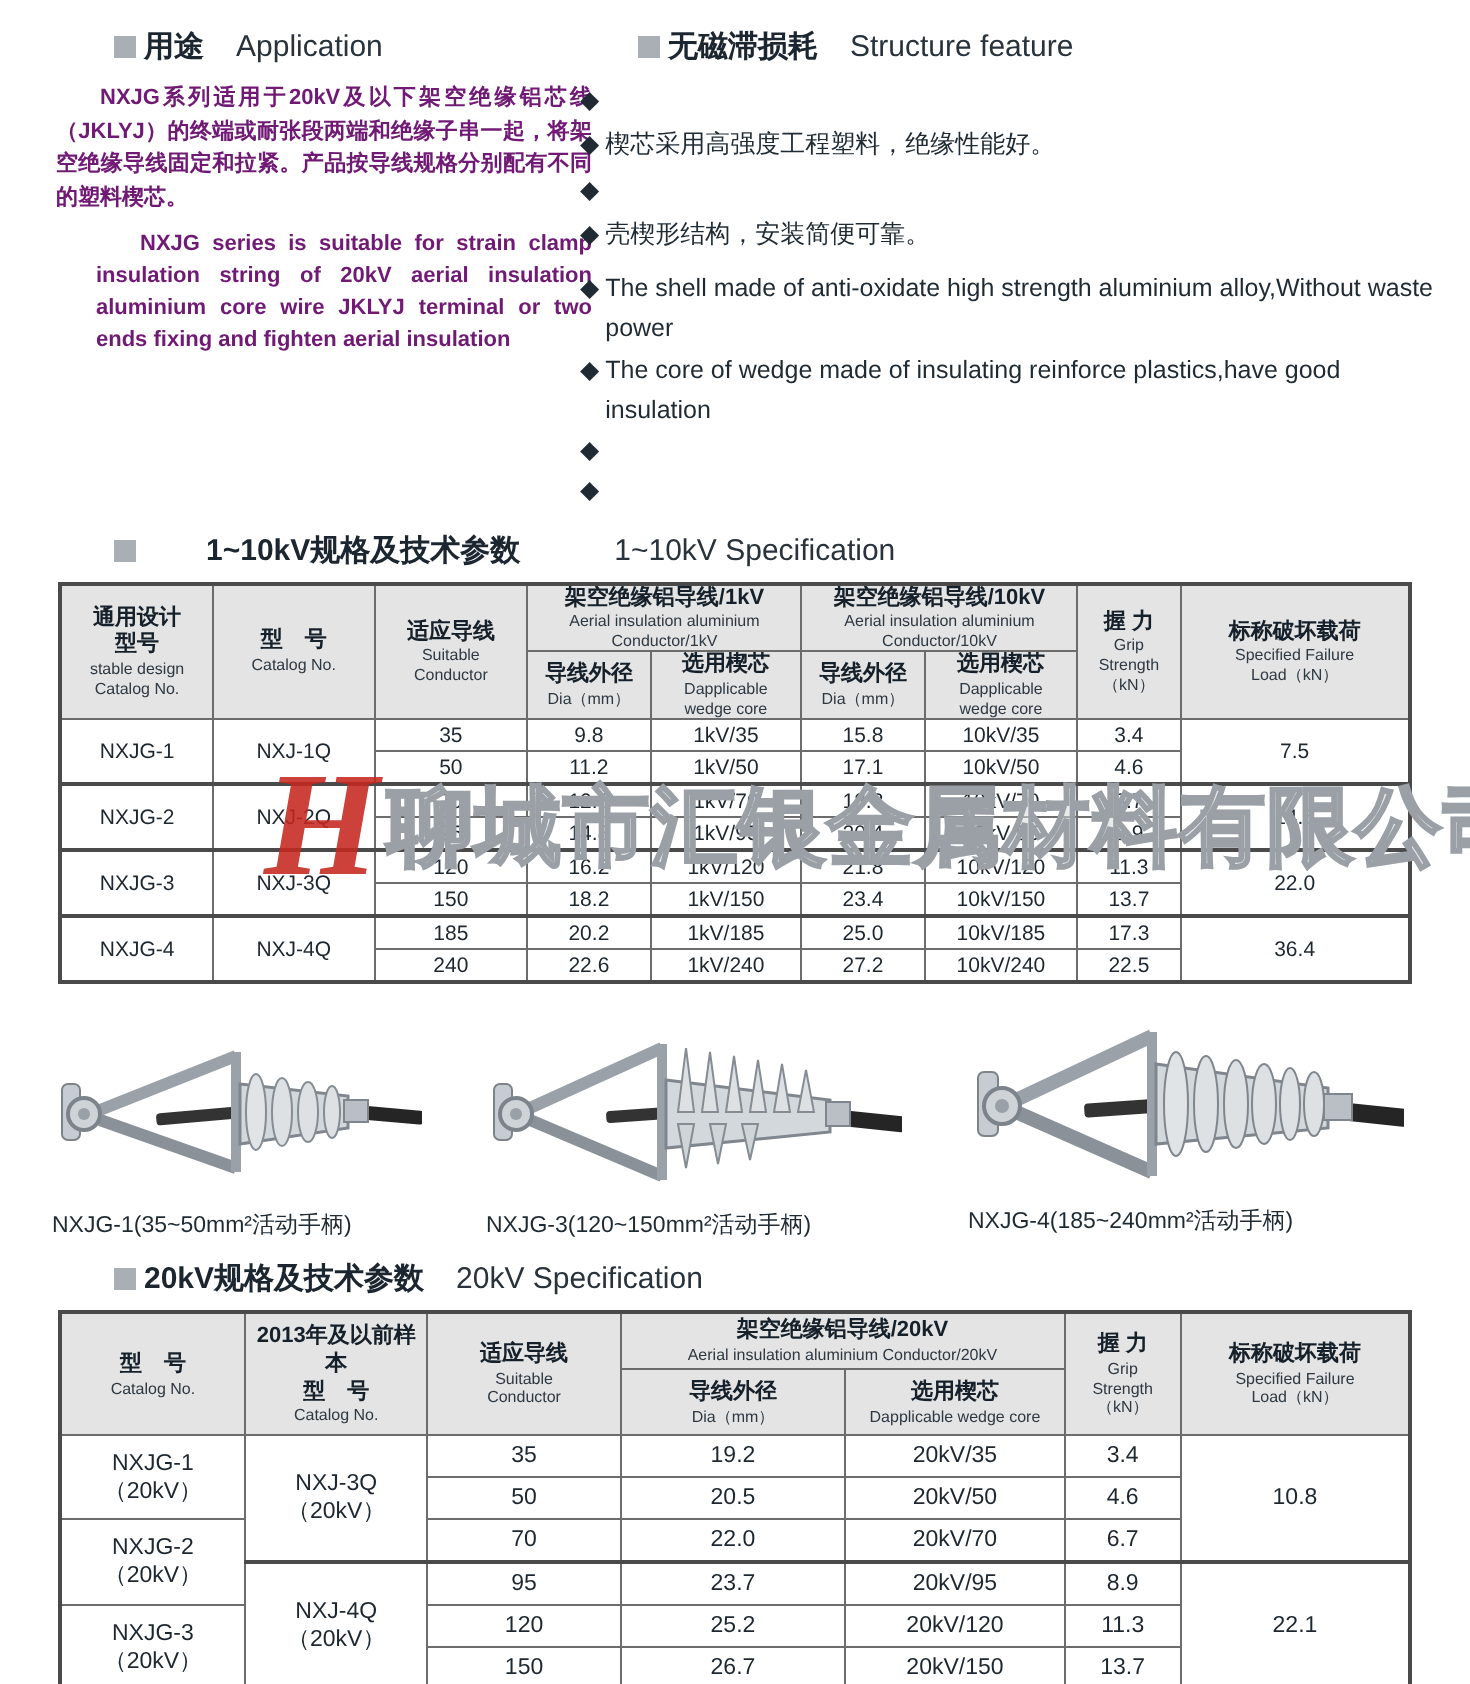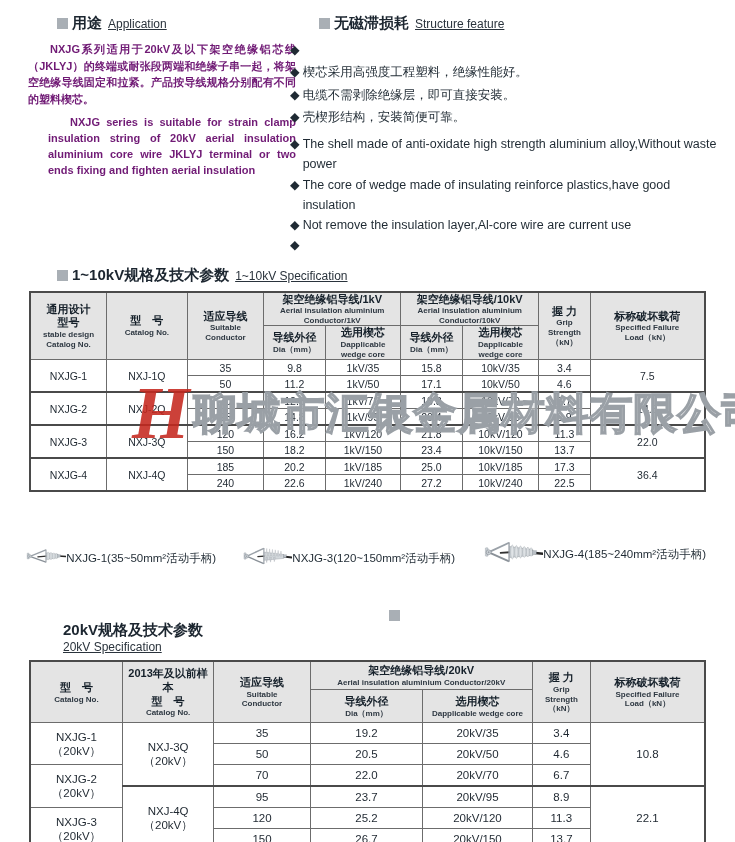--- a/index.html
+++ b/index.html
@@ -3,55 +3,55 @@
 <meta charset="utf-8">
 <style>
   html,body{margin:0;padding:0;background:#ffffff;}
   body{font-family:"Liberation Sans",sans-serif;color:#1e2730;}
   .page{position:relative;width:735px;height:842px;background:#fff;overflow:hidden;}
 
   
   .sec-head{display:flex;align-items:baseline;white-space:nowrap;padding-left:29px;}
   .sec-sq{display:inline-block;width:11px;height:11px;background:#a9afb5;margin-right:4px;align-self:center;flex:0 0 auto;}
   .sec-cn{font-size:15px;font-weight:bold;color:#1c2630;}
-  .sec-en{font-size:12px;color:#2a333c;margin-left:6px;text-decoration:underline;}
+  .sec-en{font-size:15px;color:#2a333c;margin-left:16px;}
 
   
   .top-cols{display:flex;padding:14px 0 0 28px;}
   .col-left{width:268px;flex:0 0 auto;}
   .col-right{width:432px;flex:0 0 auto;margin-left:-6px;}
   .para{font-size:11px;line-height:1.5;text-align:justify;text-indent:2em;margin:8px 0 0 0;color:#701a75;font-weight:bold;}
   .para.en{line-height:1.45;margin-left:20px;}
   .blist{margin:6px 0 0 0;padding:0;list-style:none;}
   .blist li{font-size:12.5px;color:#1f2a33;display:flex;}
   .blist .bullet{margin-right:3px;flex:0 0 auto;}
   .blist.cn li{line-height:1.78;}
   .blist.en li{line-height:1.62;}
 
   
   table.spec{border-collapse:collapse;table-layout:fixed;width:677px;margin-left:29px;border:2px solid #4a4a4a;}
   table.spec th,table.spec td{border:1px solid #6c6c6c;text-align:center;vertical-align:middle;padding:0 1px;overflow:hidden;}
   table.spec th{background:#e4e4e4;}
   .hc{font-size:11px;font-weight:bold;line-height:1.25;white-space:pre-line;color:#15202a;}
-  .he{font-size:8px;font-weight:bold;line-height:1.2;white-space:pre-line;color:#2e3842;}
+  .he{font-size:8px;font-weight:normal;line-height:1.2;white-space:pre-line;color:#2e3842;}
   .t10 td{height:15px;font-size:10.5px;}
   .t20 td{height:20px;font-size:11.5px;}
   .t10 thead tr:first-child th{height:30px;}
   .t10 thead tr:last-child th{height:33px;}
   .t20 thead tr:first-child th{height:27px;}
   .t20 thead tr:last-child th{height:32px;}
   tr.gs td{border-top:2px solid #4a4a4a;}
   td.pre{white-space:pre-line;line-height:1.25;}
 
-  .sec1{margin:10px 0 6px 28px;}
-  .sec2{margin:10px 0 6px 28px;flex-direction:column;}
+  .sec1{margin:10px 0 6px 28px;gap:31px;}
+  .sec2{margin:10px 0 6px 28px;}
 
   
   .figs{width:682px;margin:12px 0 0 26px;display:flex;justify-content:space-between;align-items:flex-end;}
-  .fig{display:flex;flex-direction:row;align-items:center;}
+  .fig{display:flex;flex-direction:column;align-items:flex-start;}
   .fig svg{display:block;}
   .fig-cap{font-size:11.5px;color:#1f2a33;margin-top:5px;white-space:nowrap;}
 
   
   .watermark{position:absolute;left:132px;top:384px;display:flex;align-items:center;z-index:6;pointer-events:none;}
   .wm-logo{font-family:"Liberation Serif",serif;font-style:italic;font-weight:bold;font-size:74px;line-height:0.8;color:#c5271e;opacity:.88;margin-right:4px;}
   .wm-text{font-size:43px;font-weight:bold;letter-spacing:1px;color:rgba(214,217,220,0.55);-webkit-text-stroke:1.5px #9aa0a6;white-space:nowrap;}
 </style>
 </head>
 <body>
@@ -78,39 +78,37 @@
       <ul class="blist cn">
         <li>
             <span class="bullet">◆</span>
           </li>
         <li>
             <span class="bullet">◆</span>
             <span>楔芯采用高强度工程塑料，绝缘性能好。</span>
           </li>
         <li>
             <span class="bullet">◆</span>
-            <span>电缆不需剥除绝缘层，即可直接安装。</span>
           </li>
         <li>
             <span class="bullet">◆</span>
             <span>壳楔形结构，安装简便可靠。</span>
           </li>
       </ul>
       <ul class="blist en">
         <li>
             <span class="bullet">◆</span>
             <span>The shell made of anti-oxidate high strength aluminium alloy,Without waste power</span>
           </li>
         <li>
             <span class="bullet">◆</span>
             <span>The core of wedge made of insulating reinforce plastics,have good insulation</span>
           </li>
         <li>
             <span class="bullet">◆</span>
-            <span>Not remove the insulation layer,Al-core wire are current use</span>
           </li>
         <li>
             <span class="bullet">◆</span>
           </li>
       </ul>
     </div>
   </div>
 
   <div class="sec-head sec1">
     <span class="sec-sq"></span>

